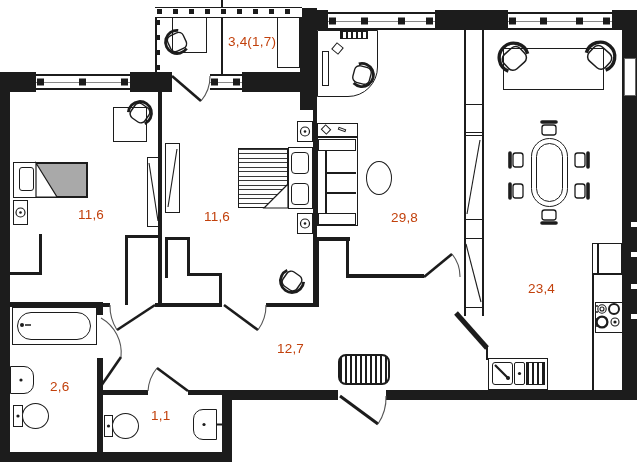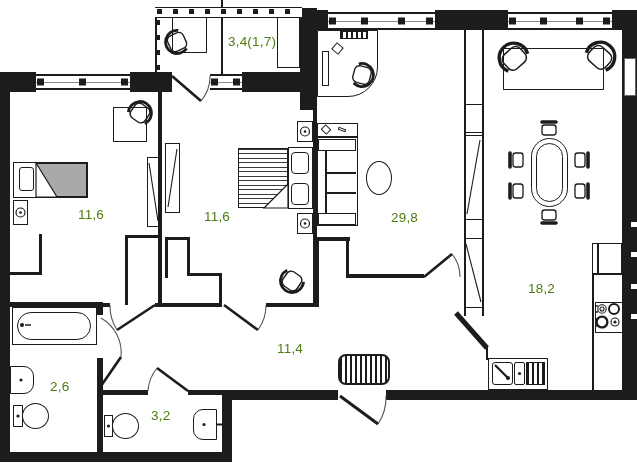--- a/index.html
+++ b/index.html
@@ -7,21 +7,21 @@
         font-family:"Liberation Sans",sans-serif;}
   .w  {position:absolute;background:#1c1c1c;}
   .ln {position:absolute;background:#1c1c1c;}
   .f  {position:absolute;border:1.5px solid #1c1c1c;background:#fff;box-sizing:border-box;}
   .nf {position:absolute;border:1.2px solid #1c1c1c;background:transparent;box-sizing:border-box;}
   .win{position:absolute;background:#fff;border-top:2px solid #1c1c1c;border-bottom:2px solid #1c1c1c;box-sizing:border-box;}
   .win .mid{position:absolute;left:0;right:0;top:50%;height:1px;background:#8a8a8a;}
   .msq{position:absolute;width:7px;height:7px;background:#1c1c1c;top:50%;transform:translateY(-50%);}
   .hatchV{background:repeating-linear-gradient(90deg,#1c1c1c 0 1.6px,#fff 1.6px 5px);}
   .gray{background:#a9a9a9;}
-  .lbl{position:absolute;font-size:13.5px;color:#4d7c0f;white-space:nowrap;letter-spacing:.2px;}
+  .lbl{position:absolute;font-size:13.5px;color:#c2410c;white-space:nowrap;letter-spacing:.2px;}
   svg.overlay{position:absolute;left:0;top:0;pointer-events:none;}
 </style>
 </head>
 <body>
 
 <div class="plan">
 
   <div class="f" style="left:172px;top:17px;width:35px;height:36px;"></div>
   <div class="f" style="left:277px;top:14px;width:23px;height:54px;"></div>
 
@@ -253,18 +253,18 @@
           <circle cx="508" cy="378" r="2" fill="#1c1c1c" stroke="none"></circle>
         <circle cx="519.5" cy="373.5" r="1.6" fill="#1c1c1c" stroke="none"></circle>
       </g>
     </g>
   </svg>
 
   <div class="lbl" style="left:228px;top:34px;">3,4(1,7)</div>
   <div class="lbl" style="left:78px;top:207px;">11,6</div>
   <div class="lbl" style="left:204px;top:209px;">11,6</div>
   <div class="lbl" style="left:391px;top:210px;">29,8</div>
-  <div class="lbl" style="left:528px;top:281px;">18,2</div>
-  <div class="lbl" style="left:277px;top:341px;">11,4</div>
+  <div class="lbl" style="left:528px;top:281px;">23,4</div>
+  <div class="lbl" style="left:277px;top:341px;">12,7</div>
   <div class="lbl" style="left:50px;top:379px;">2,6</div>
-  <div class="lbl" style="left:151px;top:408px;">3,2</div>
+  <div class="lbl" style="left:151px;top:408px;">1,1</div>
 
 </div>
 
 </body></html>

